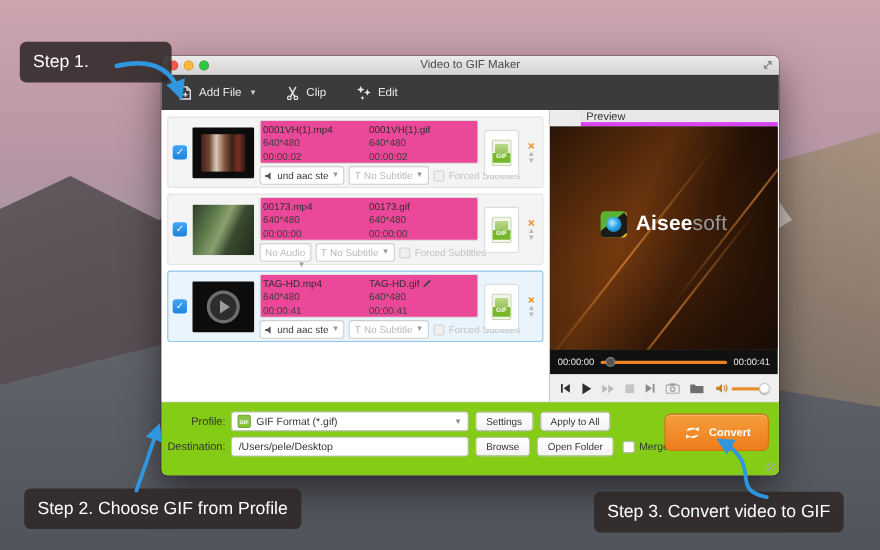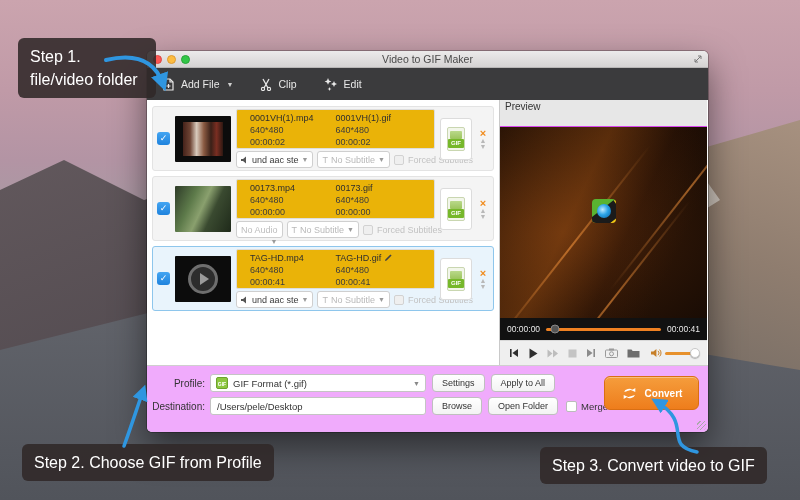--- a/index.html
+++ b/index.html
@@ -57,21 +57,21 @@
     display:flex; align-items:center; justify-content:center; overflow:hidden; }
   .thumb .inner1 { width:40px; height:34px; background:
       linear-gradient(90deg,#45221a 0%,#6e4434 18%,#d8cabc 34%,#8a5a42 52%,#3a2018 70%,#7a2e22 84%,#2e1812 100%); }
   .thumb .inner2 { width:56px; height:46px; background:
       linear-gradient(115deg,#2e3b28 0%,#5d7a4a 30%,#8aa06e 48%,#3a4a30 65%,#1f2a1a 100%); }
   .playcircle { width:30px; height:30px; border-radius:50%; background:#2d2d2d; border:3px solid #6e6e6e;
     display:flex; align-items:center; justify-content:center; }
   .playcircle .tri { width:0; height:0; border-left:9px solid #9a9a9a; border-top:6px solid transparent; border-bottom:6px solid transparent; margin-left:2px; }
 
   .mid { flex:1; display:flex; flex-direction:column; gap:2px; min-width:0; }
-  .infobox { background:#eab308; border:1px solid #ddd; border-radius:2px; display:flex; padding:2px 13px; height:40px; }
+  .infobox { background:#ec4899; border:1px solid #ddd; border-radius:2px; display:flex; padding:2px 2px; height:40px; }
   .icol { flex:1; font-size:9px; color:#3c3c3c; line-height:12px; white-space:nowrap; }
   .icol .fname { color:#2e2e2e; }
   .pencil { margin-left:3px; vertical-align:-1px; }
   .ddrow { display:flex; align-items:center; gap:4px; height:17px; }
   .dd { background:#fff; border:1px solid #cfcfcf; border-radius:3px; height:17px; display:flex; align-items:center;
     gap:3px; padding:0 4px; font-size:9px; color:#3a3a3a; white-space:nowrap; }
   .dd .caret { color:#9a9a9a; font-size:7px; margin-left:auto; }
   .dd.audio { width:88px; }
   .dd.sub { width:84px; color:#b9b9b9; }
   .dd.disabled { color:#bdbdbd;flex-direction:column; }
@@ -84,22 +84,22 @@
   .gificon::before { content:""; position:absolute; left:2px; top:3px; right:2px; height:8px;
     background:linear-gradient(#b9d98a,#9cc45e); border-radius:1px; }
   .gificon .tag { position:absolute; left:0; right:0; bottom:2px; height:9px; background:#76b82a; color:#fff;
     font-size:6px; font-weight:bold; text-align:center; line-height:9px; border-radius:1px; }
   .rowside { display:flex; flex-direction:column; align-items:center; flex:0 0 auto; width:12px; gap:0; }
   .xdel { color:#f08c1e; font-size:11px; font-weight:bold; line-height:10px; }
   .chev { color:#b8b8b8; font-size:7px; line-height:6px; }
 
   
   .preview-pane { width:207px; display:flex; flex-direction:column; background:#ececec; }
-  .preview-head { height:27px; background:#e7e7e7; border-bottom:1px solid #d946ef; font-size:10px; color:#333;
-    padding:1px 5px; }
+  .preview-head { height:15px; background:#e7e7e7; border-bottom:4px solid #d946ef; font-size:10px; color:#333;
+    padding:1px 5px;margin-left:28px; }
   .video { flex:1; background:#0a0704; position:relative; overflow:hidden; }
   .video .glow { position:absolute; inset:0;
     background:
       linear-gradient(115deg, rgba(255,120,20,.05) 0%, rgba(255,130,30,.25) 38%, rgba(120,50,10,.12) 60%, rgba(0,0,0,0) 80%),
       radial-gradient(120% 90% at 30% 55%, #46220a 0%, #2a1406 45%, #0d0603 100%); }
   .video .streak { position:absolute; width:260px; height:2px; background:linear-gradient(90deg,transparent,#ff9b3f,transparent); opacity:.55; }
   .s1 { transform:rotate(-52deg); left:-60px; top:120px; }
   .s2 { transform:rotate(-52deg); left:-20px; top:175px; opacity:.35; }
   .s3 { transform:rotate(-52deg); left:60px; top:60px; opacity:.3; }
   .brand { position:absolute; left:0; right:0; top:44%; transform:translateY(-50%); display:flex; align-items:center; justify-content:center; gap:8px; }
@@ -117,21 +117,21 @@
   .track .knob { position:absolute; left:8%; top:50%; transform:translate(-50%,-50%); width:9px; height:9px;
     border-radius:50%; background:#555; border:1px solid #888; }
   .controls { height:25px; background:#efefef; border-top:1px solid #d8d8d8; display:flex; align-items:center; gap:9px; padding:0 9px; }
   .ctl { display:flex; align-items:center; }
   .vol { display:flex; align-items:center; gap:3px; margin-left:2px; flex:1; }
   .voltrack { flex:1; height:3px; background:#e7912c; border-radius:2px; position:relative; }
   .voltrack .knob { position:absolute; right:-2px; top:50%; transform:translateY(-50%); width:10px; height:10px;
     background:#fff; border:1px solid #c9c9c9; border-radius:50%; box-shadow:0 1px 1px rgba(0,0,0,.25); }
 
   
-  .bottom { height:67px; background:#f0abfc; border-top:1px solid #cfcfcf; border-radius:0 0 5px 5px; position:relative;
+  .bottom { height:67px; background:#84cc16; border-top:1px solid #cfcfcf; border-radius:0 0 5px 5px; position:relative;
     padding:8px 0 0 0; font-size:10px; color:#333; }
   .brow { display:flex; align-items:center; margin-bottom:5px; }
   .blabel { width:58px; text-align:right; margin-right:5px; color:#333; }
   .pselect { width:216px; height:18px; background:#fff; border:1px solid #c4c4c4; border-radius:3px;
     display:flex; align-items:center; gap:5px; padding:0 5px; }
   .pselect .minigif { width:12px; height:12px; background:#8cc63f; border:1px solid #6da32c; border-radius:2px; position:relative; }
   .pselect .minigif::after { content:"GIF"; position:absolute; inset:0; color:#fff; font-size:5px; font-weight:bold;
     text-align:center; line-height:12px; }
   .pselect .val { flex:1; font-size:9.5px; color:#333; white-space:nowrap; overflow:hidden; }
   .pselect .caret { color:#888; font-size:7px; }
@@ -357,20 +357,21 @@
       <div class="preview-head">Preview</div>
       <div class="video">
         <div class="glow"></div>
         <div class="streak s1"></div>
           <div class="streak s2"></div>
           <div class="streak s3"></div>
         <div class="brand">
           <div class="brand-sq">
               <div class="eye"></div>
             </div>
+          <div class="brand-txt"><span>Aisee</span><span class="lite">soft</span></div>
         </div>
       </div>
       <div class="timebar">
         <span>00:00:00</span>
         <div class="track">
             <div class="knob"></div>
           </div>
         <span>00:00:41</span>
       </div>
       <div class="controls">
@@ -453,21 +454,20 @@
         <path d="M14 9 a5.5 4.5 0 0 1 -9 2 l2.2 0 -4.5-2 0 4 1.4-1" fill="#fff"></path>
       </svg>
       <span>Convert</span>
     </div>
     <div class="grip"></div>
   </div>
 </div>
 
 <div class="callout step1">
   <div>Step 1.</div>
-  <div>file/video folder</div>
 </div>
 <div class="callout step2">Step 2. Choose GIF from Profile</div>
 <div class="callout step3">Step 3. Convert video to GIF</div>
 
 <svg id="arrows" width="800" height="500" viewBox="0 0 800 500">
   <defs>
     <marker id="ah" markerWidth="4.5" markerHeight="4.5" refX="2.6" refY="2.25" orient="auto">
       <path d="M0,0 L4.5,2.25 L0,4.5 z" fill="#2F96E0"></path>
     </marker>
   </defs>

